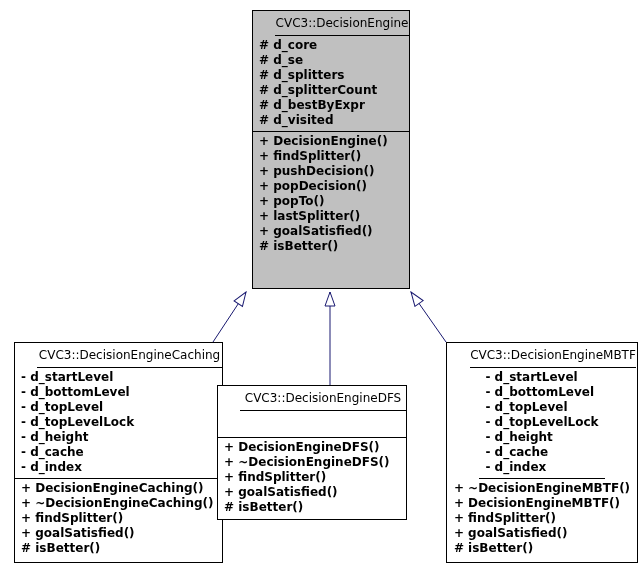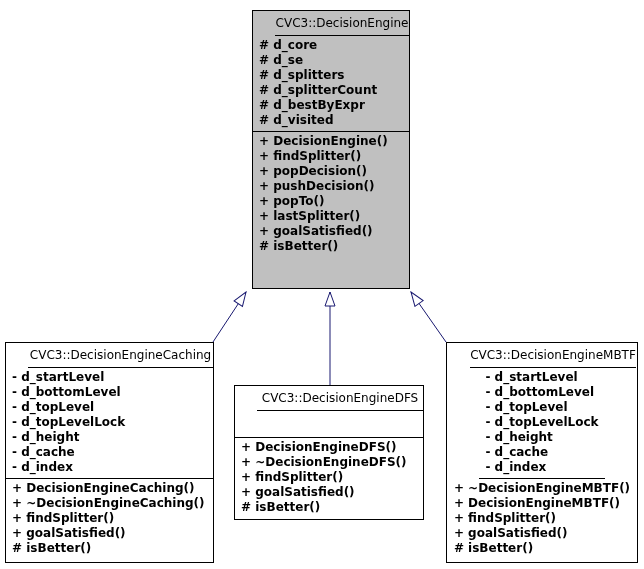--- a/index.html
+++ b/index.html
@@ -84,50 +84,50 @@
       <div class="member"># d_core</div>
       <div class="member"># d_se</div>
       <div class="member"># d_splitters</div>
       <div class="member"># d_splitterCount</div>
       <div class="member"># d_bestByExpr</div>
       <div class="member"># d_visited</div>
     </div>
     <div class="uml-methods">
       <div class="member">+ DecisionEngine()</div>
       <div class="member">+ findSplitter()</div>
+      <div class="member">+ pushDecision()</div>
       <div class="member">+ popDecision()</div>
-      <div class="member">+ pushDecision()</div>
       <div class="member">+ popTo()</div>
       <div class="member">+ lastSplitter()</div>
       <div class="member">+ goalSatisfied()</div>
       <div class="member"># isBetter()</div>
     </div>
   </div>
 
-  <div class="uml-class" style="left:5px; top:342px; width:209px; height:221px;">
+  <div class="uml-class" style="left:14px; top:342px; width:209px; height:221px;">
     <div class="uml-title">CVC3::DecisionEngineCaching</div>
     <div class="uml-attrs">
       <div class="member">- d_startLevel</div>
       <div class="member">- d_bottomLevel</div>
       <div class="member">- d_topLevel</div>
       <div class="member">- d_topLevelLock</div>
       <div class="member">- d_height</div>
       <div class="member">- d_cache</div>
       <div class="member">- d_index</div>
     </div>
     <div class="uml-methods">
       <div class="member">+ DecisionEngineCaching()</div>
       <div class="member">+ ~DecisionEngineCaching()</div>
       <div class="member">+ findSplitter()</div>
       <div class="member">+ goalSatisfied()</div>
       <div class="member"># isBetter()</div>
     </div>
   </div>
 
-  <div class="uml-class" style="left:234px; top:385px; width:190px; height:135px;">
+  <div class="uml-class" style="left:217px; top:385px; width:190px; height:135px;">
     <div class="uml-title">CVC3::DecisionEngineDFS</div>
     <div class="uml-attrs empty"></div>
     <div class="uml-methods">
       <div class="member">+ DecisionEngineDFS()</div>
       <div class="member">+ ~DecisionEngineDFS()</div>
       <div class="member">+ findSplitter()</div>
       <div class="member">+ goalSatisfied()</div>
       <div class="member"># isBetter()</div>
     </div>
   </div>

